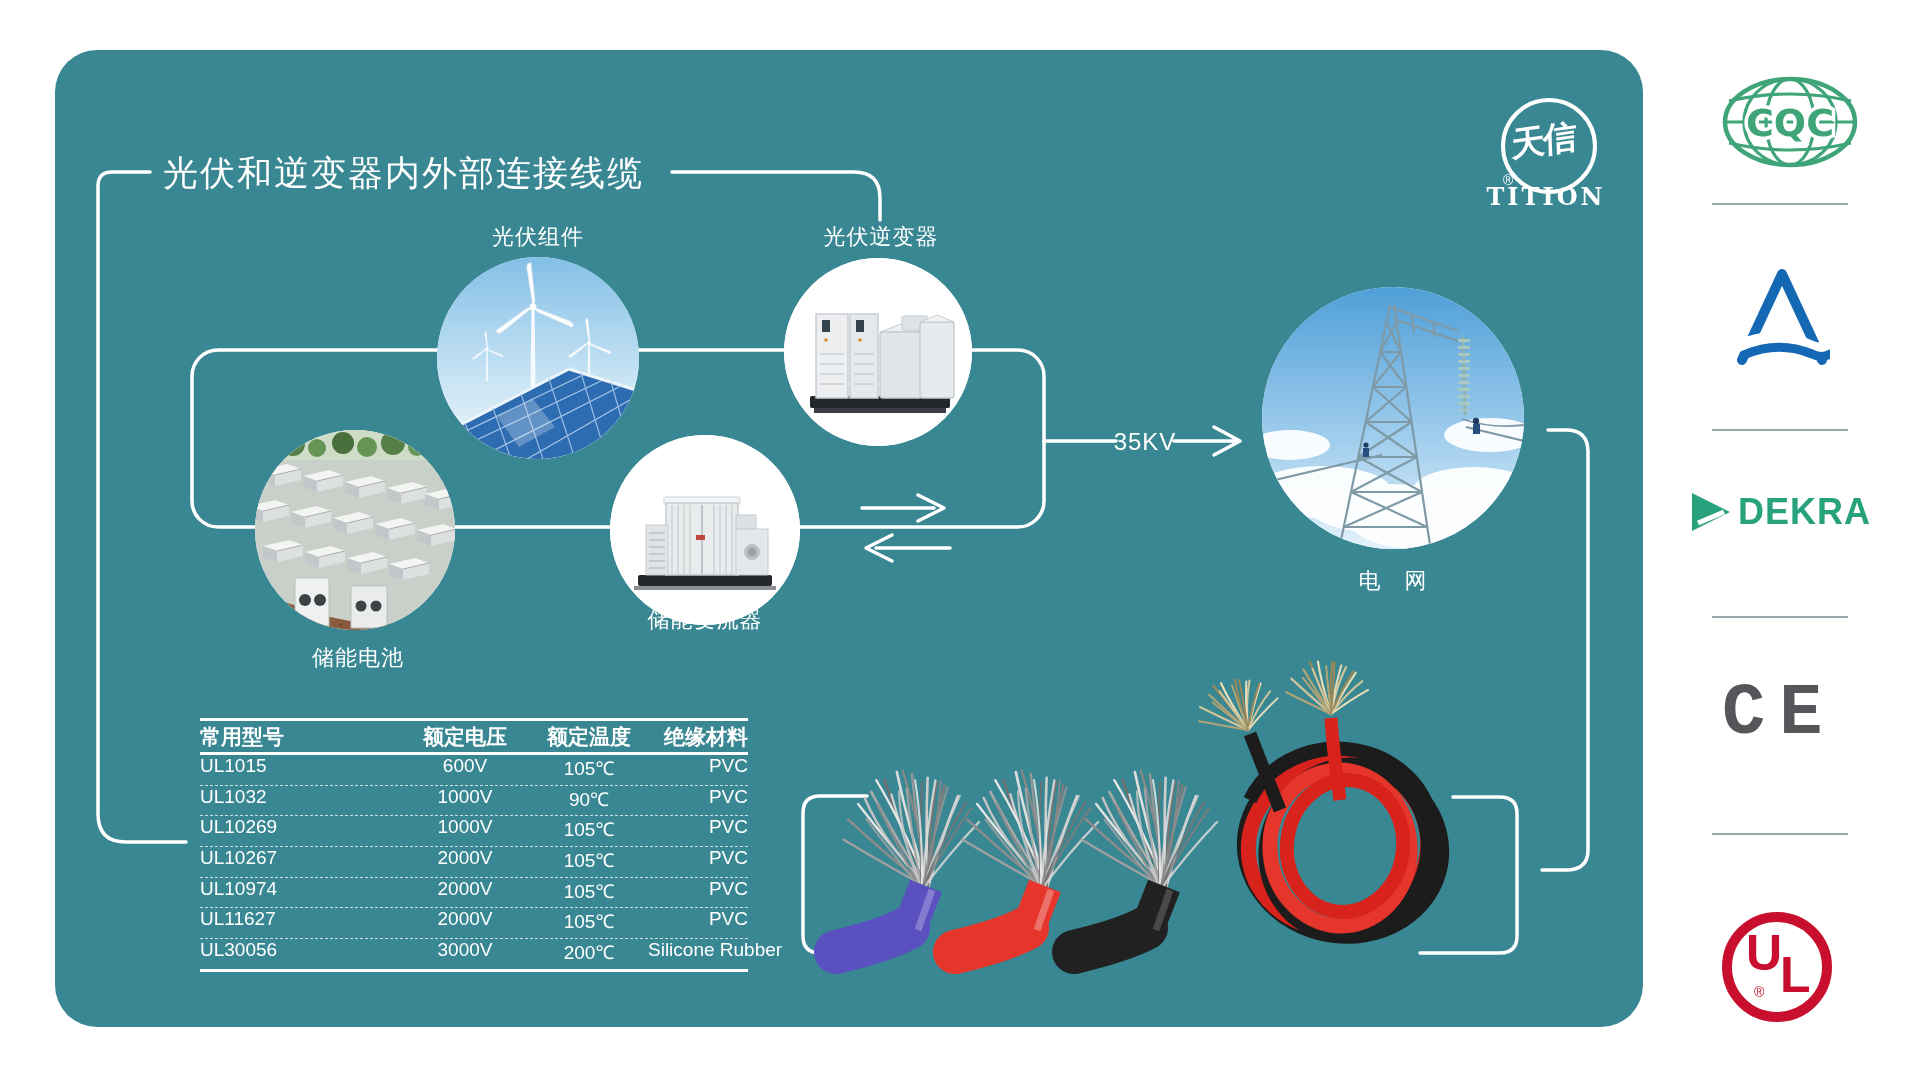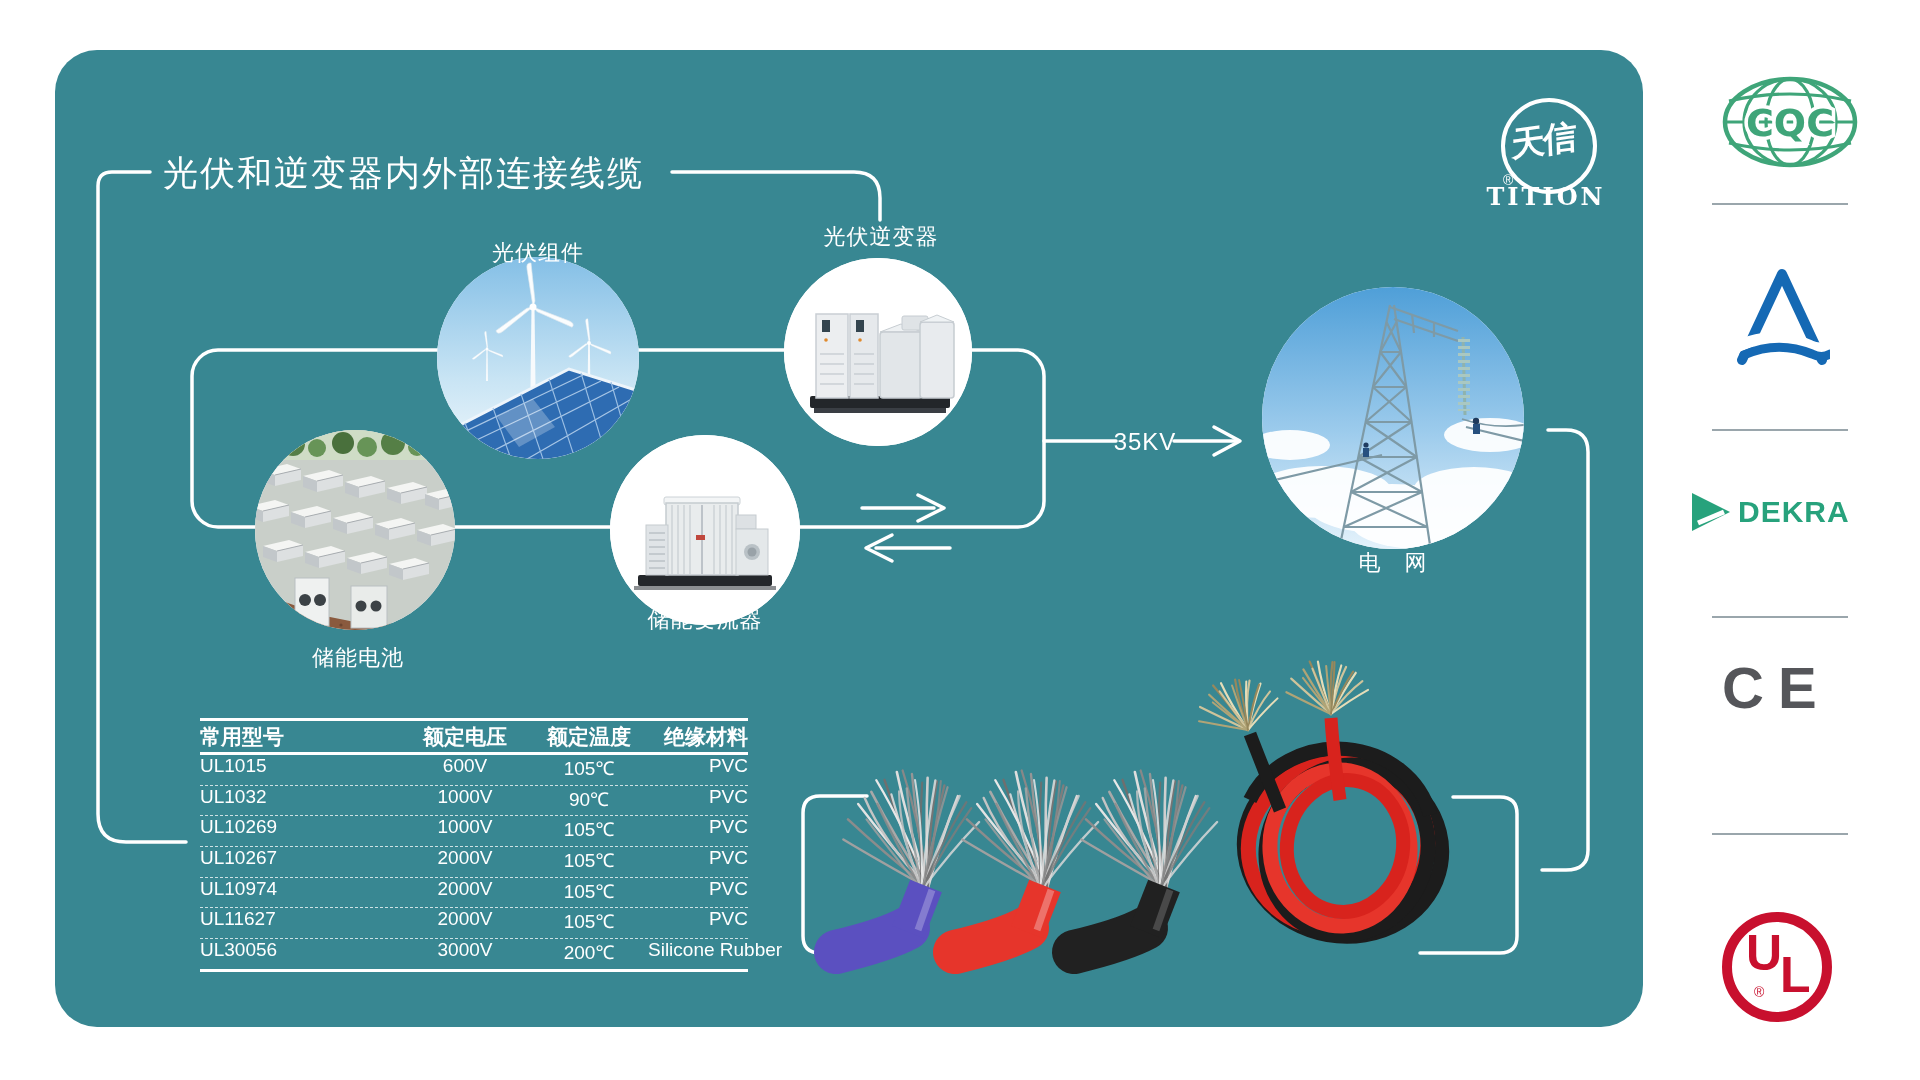--- a/index.html
+++ b/index.html
@@ -35,24 +35,24 @@
               transform:rotate(-8deg) skewX(-6deg);letter-spacing:-2px;white-space:nowrap;}
   .tition .reg{position:absolute;left:-2px;bottom:2px;font-size:14px;}
   .tition-name{position:absolute;left:1468px;top:182px;width:156px;text-align:center;
                color:#fff;font-size:24px;font-weight:bold;letter-spacing:3px;
                font-family:"DejaVu Serif", serif;}
   
   .divider{position:absolute;width:136px;height:2px;background:#9aa6ac;left:1712px;}
   .cert{position:absolute;}
   .dekra-row{left:1690px;top:486px;width:190px;height:52px;display:flex;
              align-items:center;gap:8px;}
-  .dekra-text{color:#27a27c;font-size:30px;font-weight:bold;letter-spacing:1px;}
-  .ce-mark{left:1722px;top:648px;width:112px;height:80px;color:#55565a;
-           font-size:58px;font-weight:bold;letter-spacing:14px;
-           font-family:Liberation Sans, sans-serif;line-height:80px;}
+  .dekra-text{color:#27a27c;font-size:36px;font-weight:bold;letter-spacing:1px;}
+  .ce-mark{left:1722px;top:674px;width:112px;height:80px;color:#55565a;
+           font-size:72px;font-weight:bold;letter-spacing:14px;
+           font-family:Liberation Mono, monospace;line-height:80px;}
   .ul-logo{left:1722px;top:912px;width:110px;height:110px;border:10px solid #c8102e;
            border-radius:50%;box-sizing:border-box;color:#c8102e;}
   .ul-logo .u{position:absolute;left:14px;top:2px;font-size:50px;font-weight:bold;}
   .ul-logo .l{position:absolute;left:48px;top:24px;font-size:50px;font-weight:bold;}
   .ul-logo .reg{position:absolute;left:22px;top:62px;font-size:14px;}
 </style>
 </head>
 <body>
 
 <div class="stage">
@@ -269,25 +269,25 @@
       <path d="M200,132 Q230,142 262,138" stroke="#7e9aa6" stroke-width="1.8" fill="none"></path>
       <g>
         <circle cx="214" cy="134" r="3.2" fill="#1f3a5c"></circle>
           <rect x="211" y="137" width="7" height="10" fill="#27507e"></rect>
         <circle cx="104" cy="158" r="2.6" fill="#203c60"></circle>
           <rect x="101" y="161" width="6" height="9" fill="#27507e"></rect>
       </g>
     </svg>
   </div>
 
-  <div class="node-label" style="left:428px;top:222px;z-index:3;margin-top:16px;">光伏组件</div>
+  <div class="node-label" style="left:428px;top:222px;z-index:3;">光伏组件</div>
   <div class="node-label" style="left:771px;top:222px;z-index:3;">光伏逆变器</div>
   <div class="node-label" style="left:248px;top:643px;z-index:3;">储能电池</div>
   <div class="node-label" style="left:595px;top:605px;z-index:3;">储能变流器</div>
-  <div class="node-label" style="left:1283px;top:548px;z-index:3;">电　网</div>
+  <div class="node-label" style="left:1283px;top:566px;z-index:3;">电　网</div>
 
   <div class="kv-label" style="z-index:3;">35KV</div>
 
   <div class="spec-table" style="z-index:3;">
     <div class="hrow">
       <div class="c1">常用型号</div>
       <div class="c2">额定电压</div>
       <div class="c3">额定温度</div>
       <div class="c4">绝缘材料</div>
     </div>

